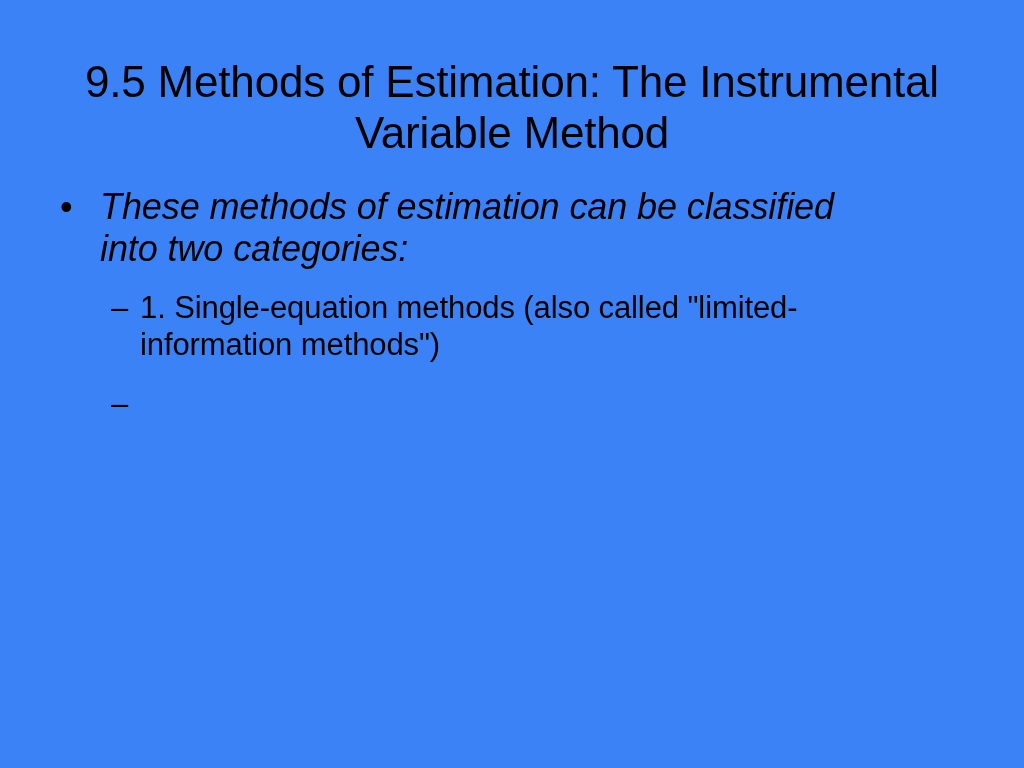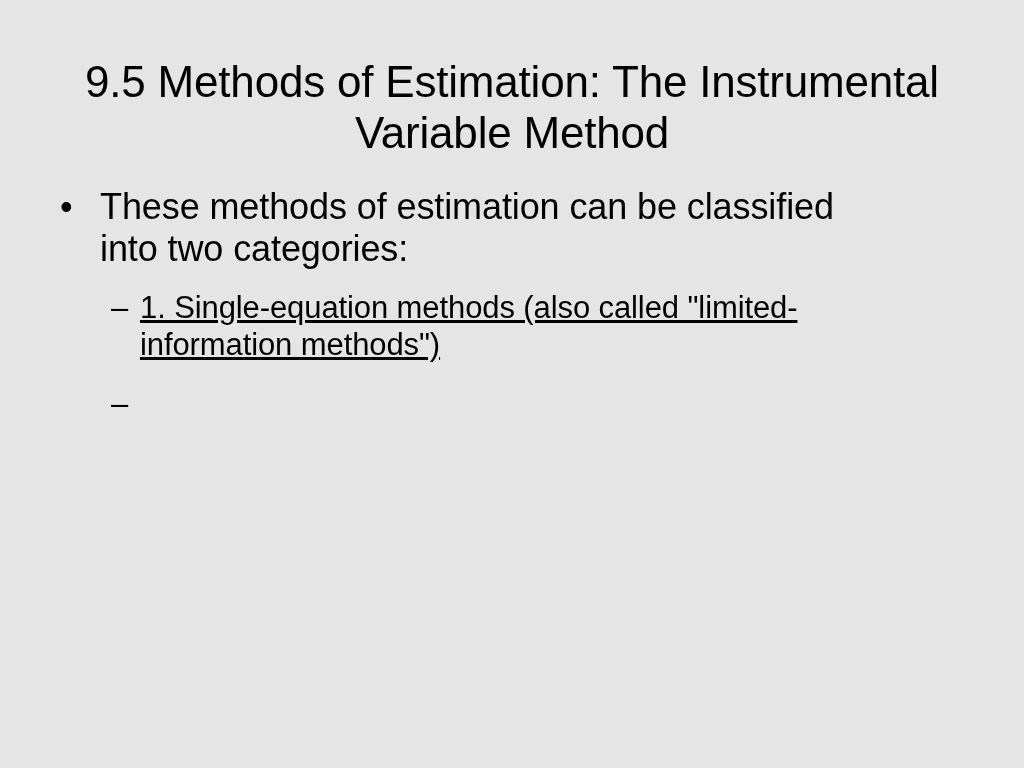--- a/index.html
+++ b/index.html
@@ -12,21 +12,21 @@
     background: #ffffff;
     font-family: "Liberation Sans", sans-serif;
     color: #000000;
     overflow: hidden;
   }
 
   .slide {
     position: relative;
     width: 1024px;
     height: 768px;
-    background: #e5e5e5;
+    background: #3b82f6;
   }
 
   
   .slide-title {
     position: absolute;
     left: 62px;
     top: 28px;
     width: 900px;
     text-align: center;
     font-size: 44px;
@@ -59,20 +59,21 @@
   .bullet-l1 .marker {
     position: absolute;
     left: 60px;
     top: 0;
     font-size: 36px;
     line-height: 1.18;
   }
   .bullet-l1 .btext {
     display: block;
     max-width: 760px;
+    font-style: italic;
   }
 
   .sub-list {
     margin-top: 18px;
   }
 
   .bullet-l2 {
     position: relative;
     padding-left: 140px;
     font-size: 31px;
@@ -88,21 +89,20 @@
   .bullet-l2 .marker {
     position: absolute;
     left: 111px;
     top: 0;
     font-size: 31px;
     line-height: 1.2;
   }
   .bullet-l2 .btext {
     display: block;
     max-width: 720px;
-    text-decoration: underline;
   }
 </style>
 </head>
 <body>
 
 <div class="slide">
 
   <h1 class="slide-title">9.5 Methods of Estimation: The Instrumental Variable Method</h1>
 
   <div class="body-block">

